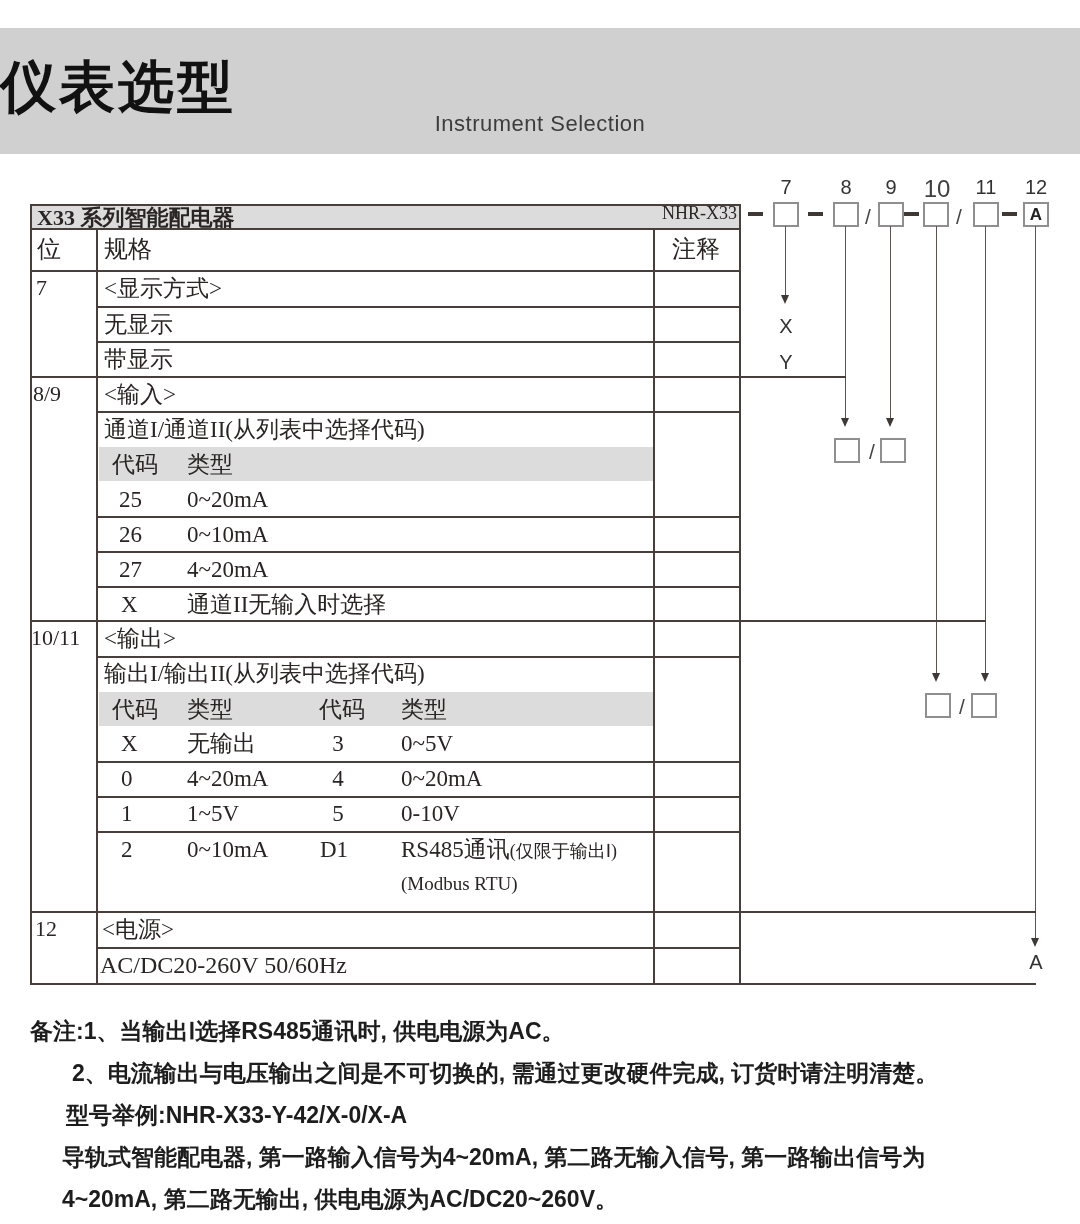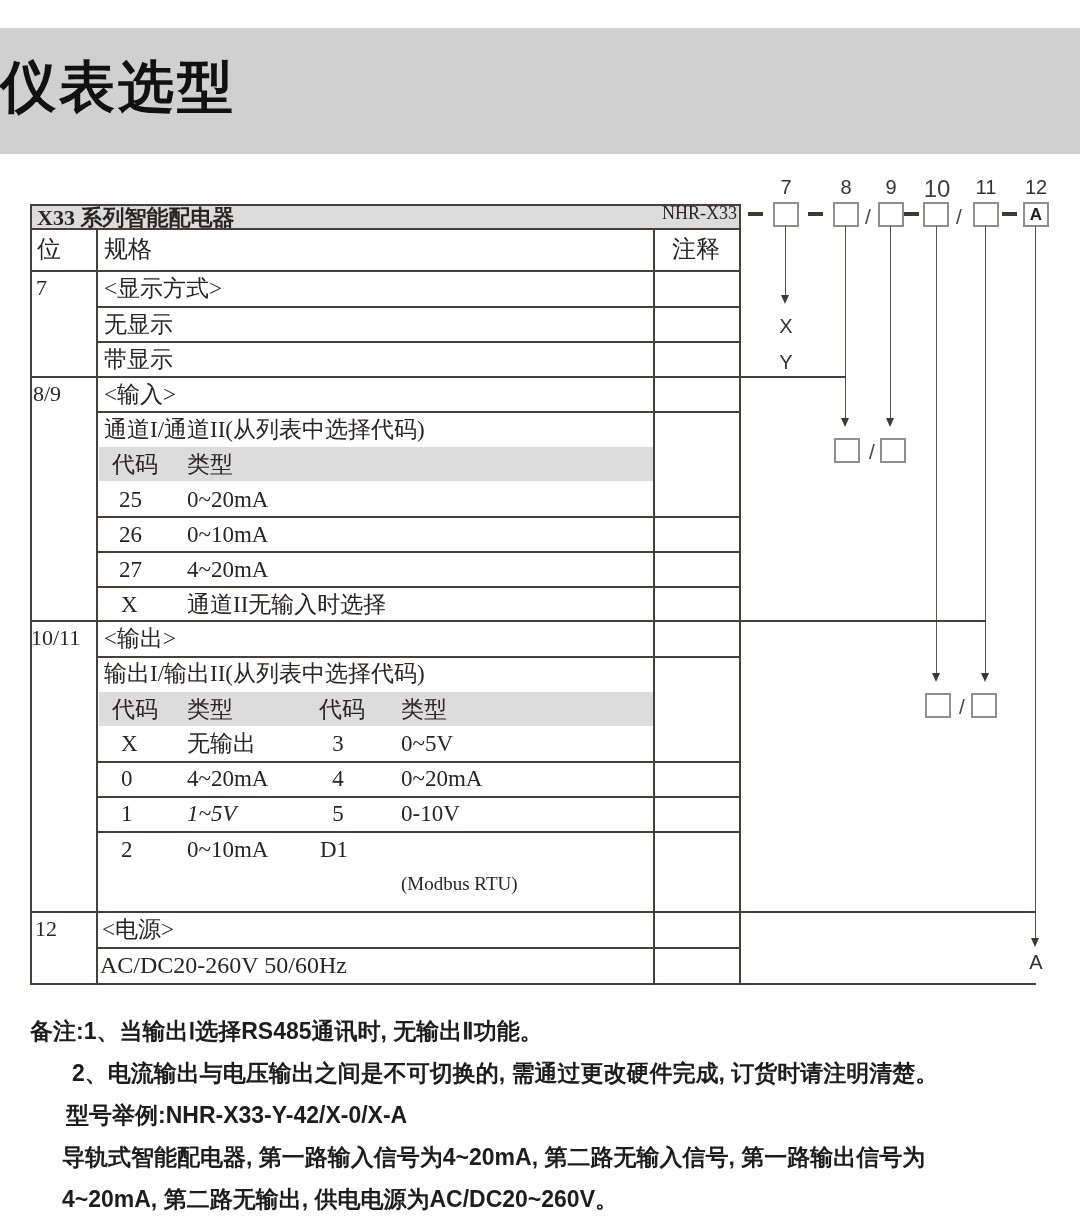--- a/index.html
+++ b/index.html
@@ -29,20 +29,21 @@
   .note{position:absolute;font-family:"Liberation Sans",sans-serif;font-weight:700;
         font-size:23px;color:#1d1d1d;white-space:nowrap;line-height:1.2;}
 </style>
 </head>
 <body>
 
 <div class="canvas">
 
   <div class="band"></div>
   <div class="pagetitle">仪表选型</div>
+  <div class="pagesub">Instrument Selection</div>
 
   <div class="gray" style="left:31px;top:204px;width:709px;height:24px;"></div>
   <div class="t" style="left:37px;top:206px;font-size:22px;font-weight:600;">X33 系列智能配电器</div>
   <div class="t" style="left:560px;top:204px;width:177px;text-align:right;font-size:18px;">NHR-X33</div>
 
   <div class="t sans ctr" style="left:786px;top:176px;font-size:20px;color:#333;">7</div>
   <div class="t sans ctr" style="left:846px;top:176px;font-size:20px;color:#333;">8</div>
   <div class="t sans ctr" style="left:891px;top:176px;font-size:20px;color:#333;">9</div>
   <div class="t sans ctr" style="left:937px;top:176px;font-size:24px;color:#404040;">10</div>
   <div class="t sans ctr" style="left:986px;top:176px;font-size:20px;color:#333;">11</div>
@@ -151,32 +152,33 @@
   <div class="t" style="left:187px;top:731px;">无输出</div>
   <div class="t" style="left:320px;top:731px;width:36px;text-align:center;">3</div>
   <div class="t" style="left:401px;top:731px;">0~5V</div>
 
   <div class="t" style="left:121px;top:766px;">0</div>
   <div class="t" style="left:187px;top:766px;">4~20mA</div>
   <div class="t" style="left:320px;top:766px;width:36px;text-align:center;">4</div>
   <div class="t" style="left:401px;top:766px;">0~20mA</div>
 
   <div class="t" style="left:121px;top:801px;">1</div>
-  <div class="t" style="left:187px;top:801px;font-style:italic;">1~5V</div>
+  <div class="t" style="left:187px;top:801px;">1~5V</div>
   <div class="t" style="left:320px;top:801px;width:36px;text-align:center;">5</div>
   <div class="t" style="left:401px;top:801px;">0-10V</div>
 
   <div class="t" style="left:121px;top:837px;">2</div>
   <div class="t" style="left:187px;top:837px;">0~10mA</div>
   <div class="t" style="left:320px;top:837px;width:36px;">D1</div>
+  <div class="t" style="left:401px;top:837px;"><span>RS485通讯</span><span class="small">(仅限于输出Ⅰ)</span></div>
   <div class="t" style="left:401px;top:874px;font-size:19px;">(Modbus RTU)</div>
 
   <div class="t" style="left:35px;top:917px;font-size:22px;">12</div>
   <div class="t" style="left:102px;top:917px;">&lt;电源&gt;</div>
   <div class="t" style="left:100px;top:952px;font-size:24px;">AC/DC20-260V  50/60Hz</div>
 
-  <div class="note" style="left:30px;top:1018px;">备注:1、当输出Ⅰ选择RS485通讯时, 无输出Ⅱ功能。</div>
+  <div class="note" style="left:30px;top:1018px;">备注:1、当输出Ⅰ选择RS485通讯时, 供电电源为AC。</div>
   <div class="note" style="left:72px;top:1060px;">2、电流输出与电压输出之间是不可切换的, 需通过更改硬件完成, 订货时请注明清楚。</div>
   <div class="note" style="left:66px;top:1102px;">型号举例:NHR-X33-Y-42/X-0/X-A</div>
   <div class="note" style="left:62px;top:1144px;">导轨式智能配电器, 第一路输入信号为4~20mA, 第二路无输入信号, 第一路输出信号为</div>
   <div class="note" style="left:62px;top:1186px;">4~20mA, 第二路无输出, 供电电源为AC/DC20~260V。</div>
 
 </div>
 
 </body></html>

